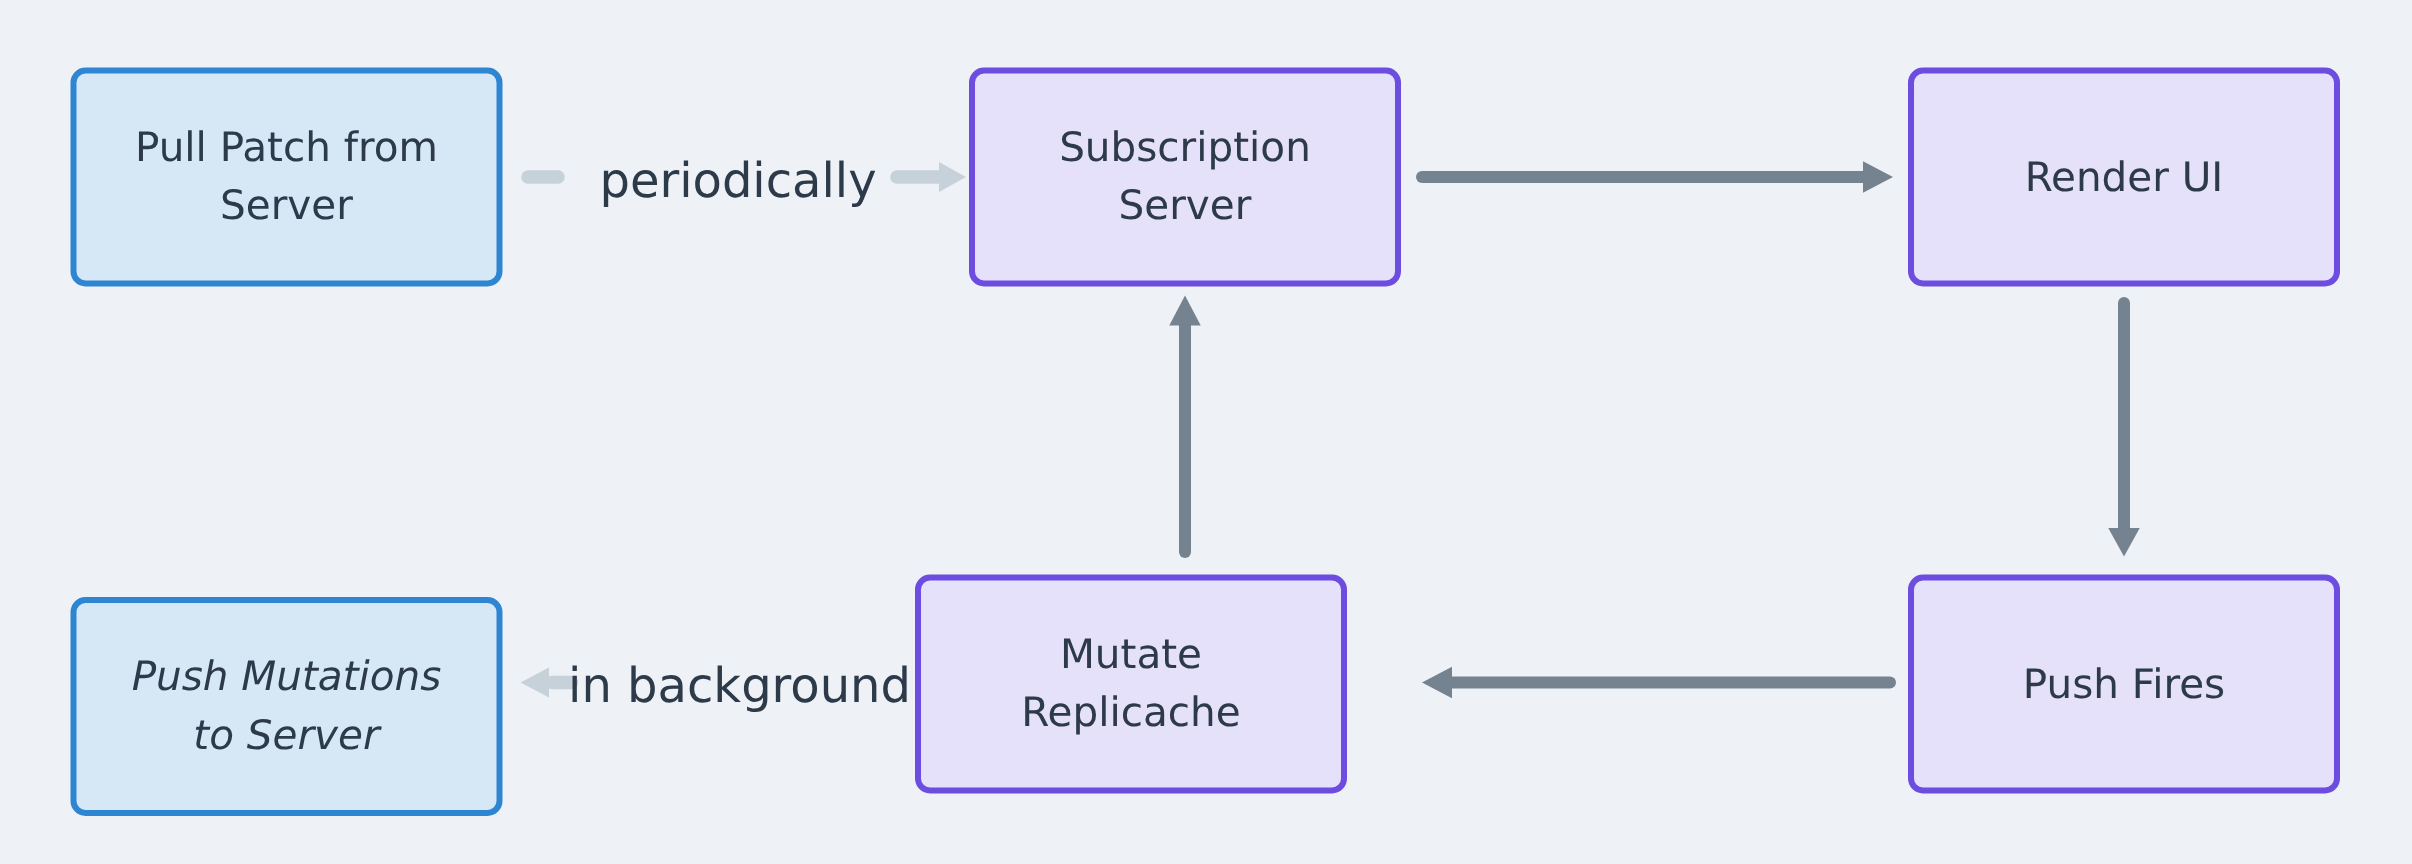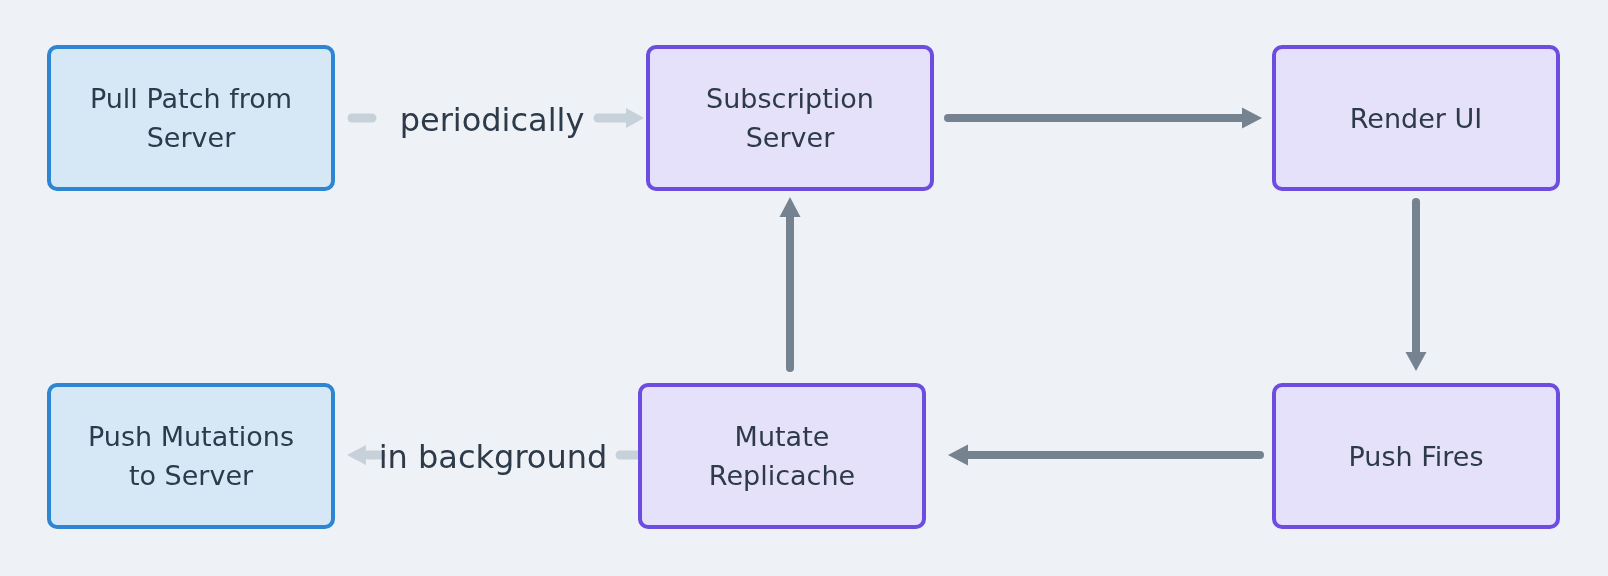--- a/index.html
+++ b/index.html
@@ -82,22 +82,22 @@
     color: var(--text);
     font-size: 32px;
     white-space: nowrap;
   }
   #lbl-periodically { left: 492px; top: 120px; }
   #lbl-in-background { left: 493px; top: 457px; }
 
   #node-pull-patch          { left: 47px;   top: 45px;  }
   #node-subscription-fires  { left: 646px;  top: 45px;  }
   #node-render-ui           { left: 1272px; top: 45px;  }
-  #node-push-mutations      { left: 47px;   top: 383px; }
-  #node-mutate-replicache   { left: 638px;  top: 383px; }
+  #node-push-mutations      { left: 47px;   top: 398px; font-style: italic; }
+  #node-mutate-replicache   { left: 610px;  top: 383px; }
   #node-event-fires         { left: 1272px; top: 383px; }
 </style>
 </head>
 <body>
 
 <div class="canvas">
 
   <svg class="edges-layer" viewBox="0 0 1608 576">
 
     <g>

